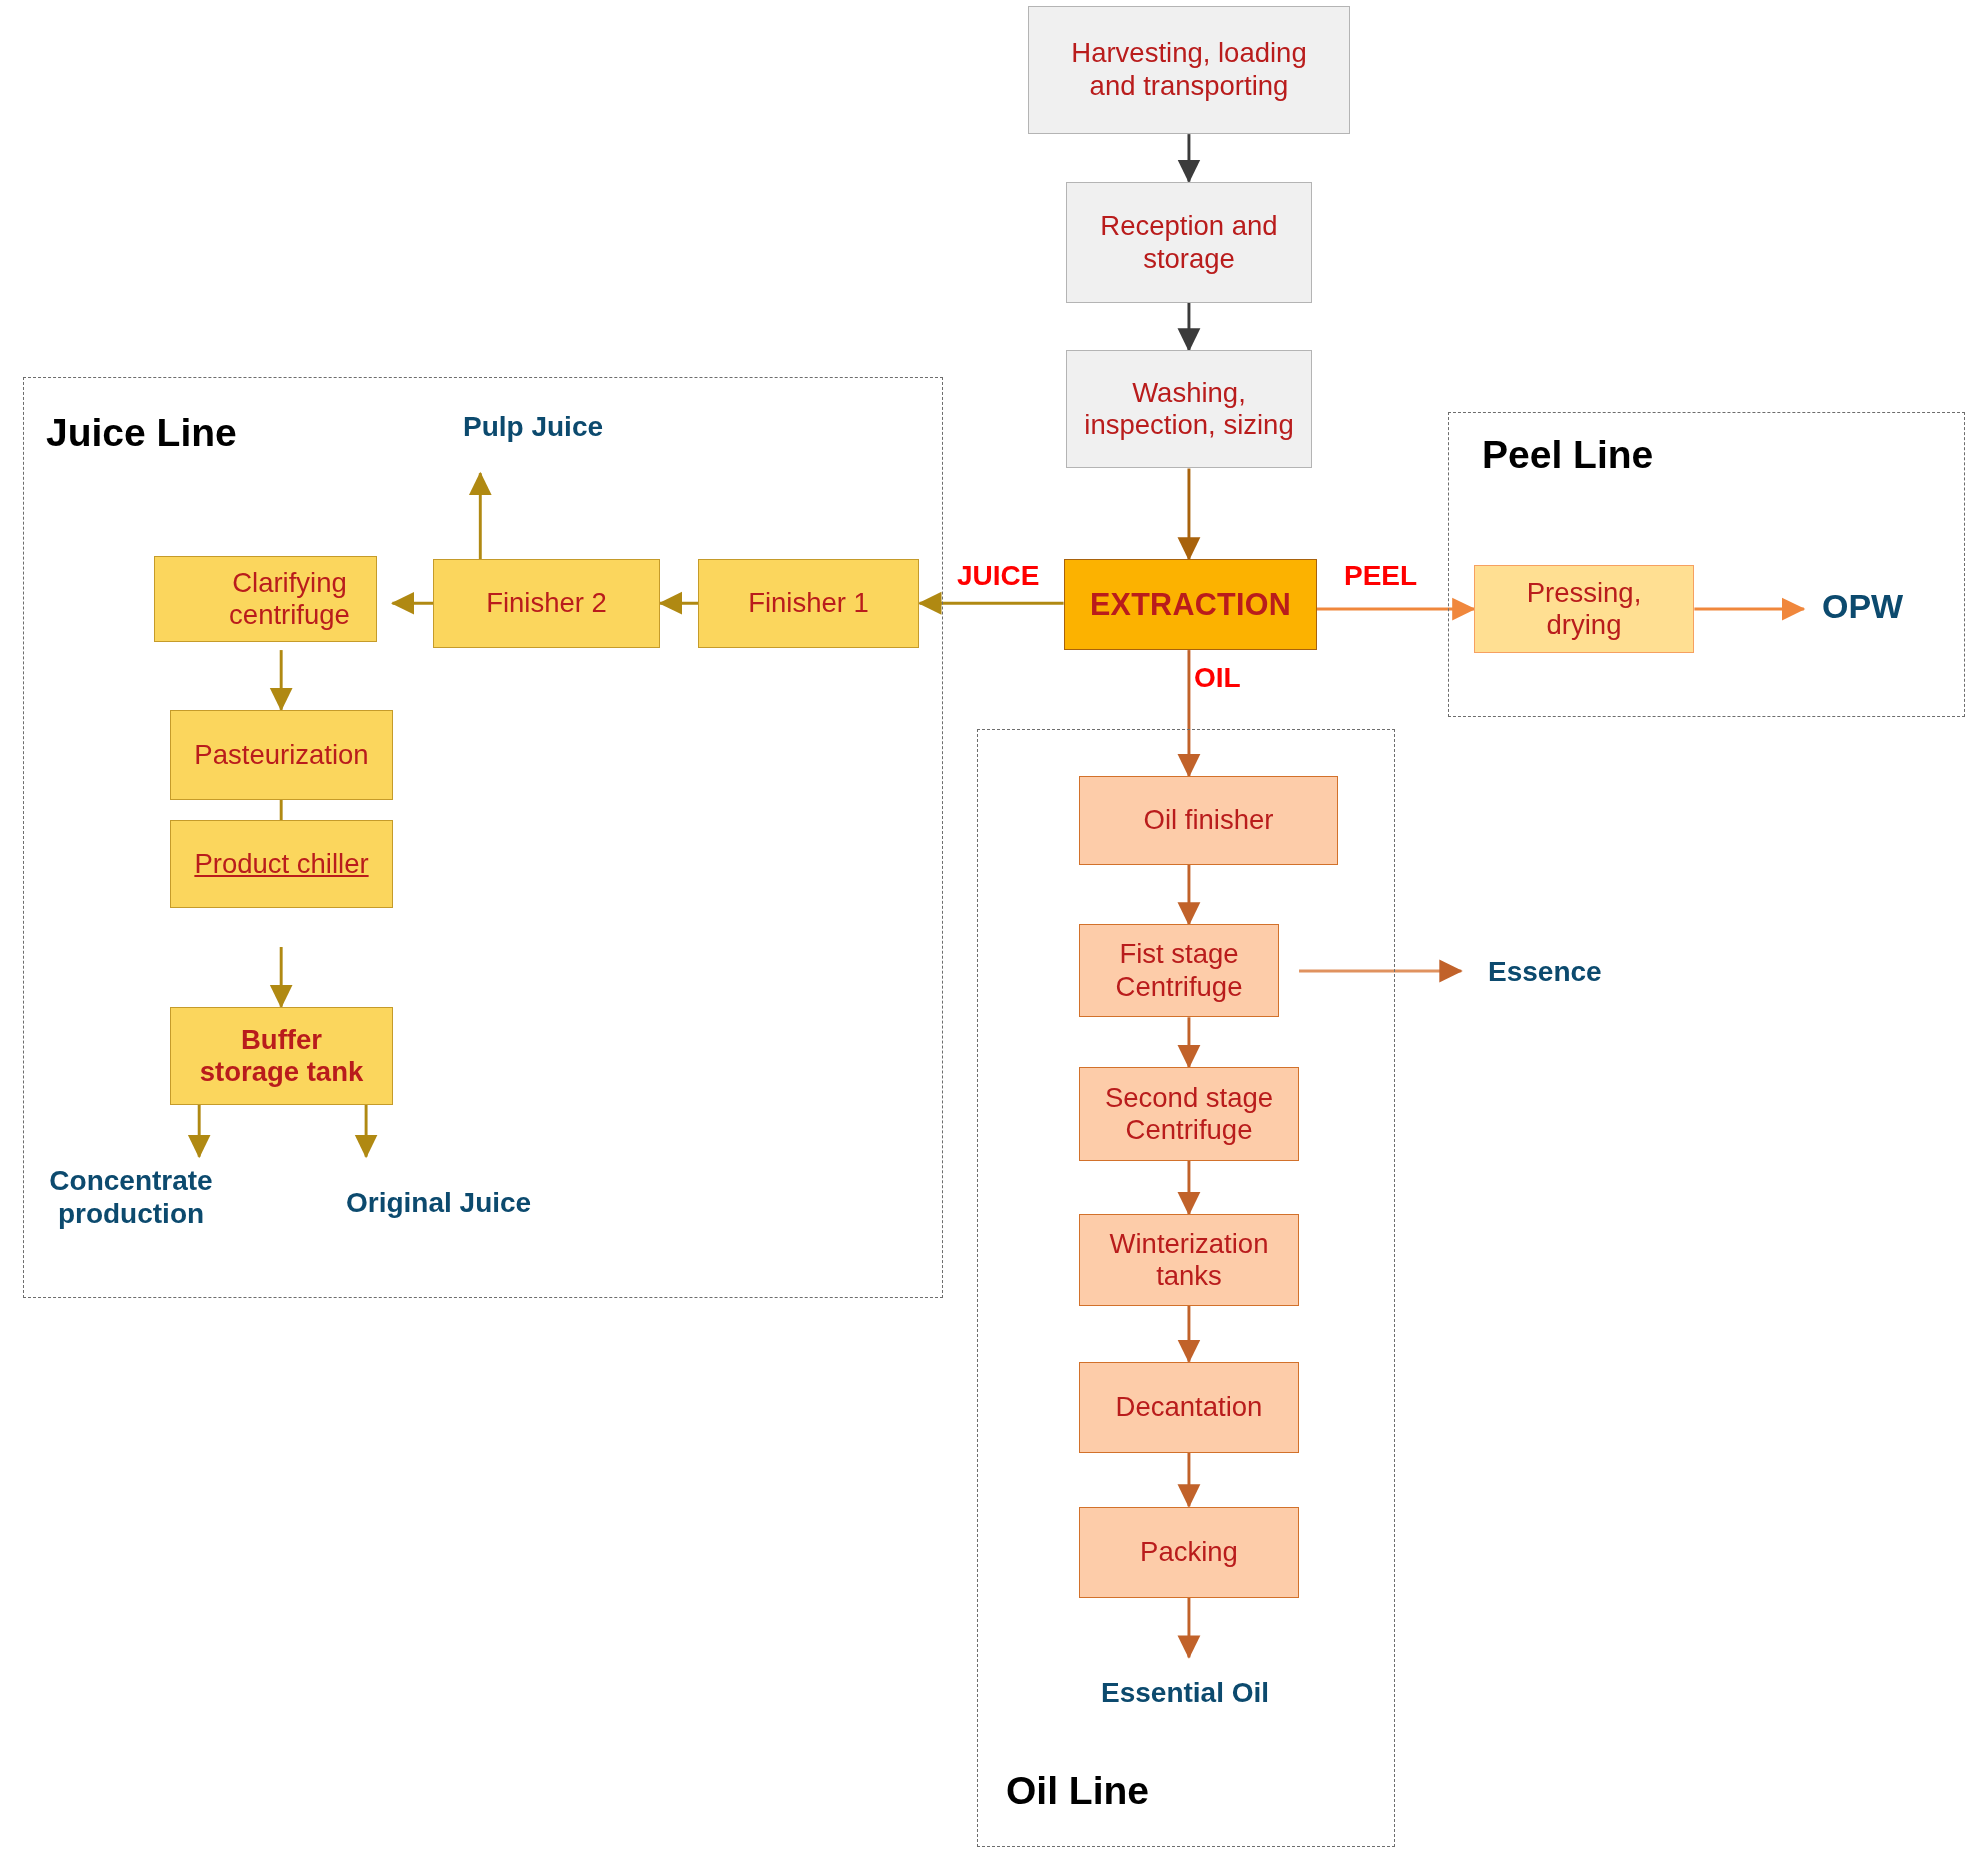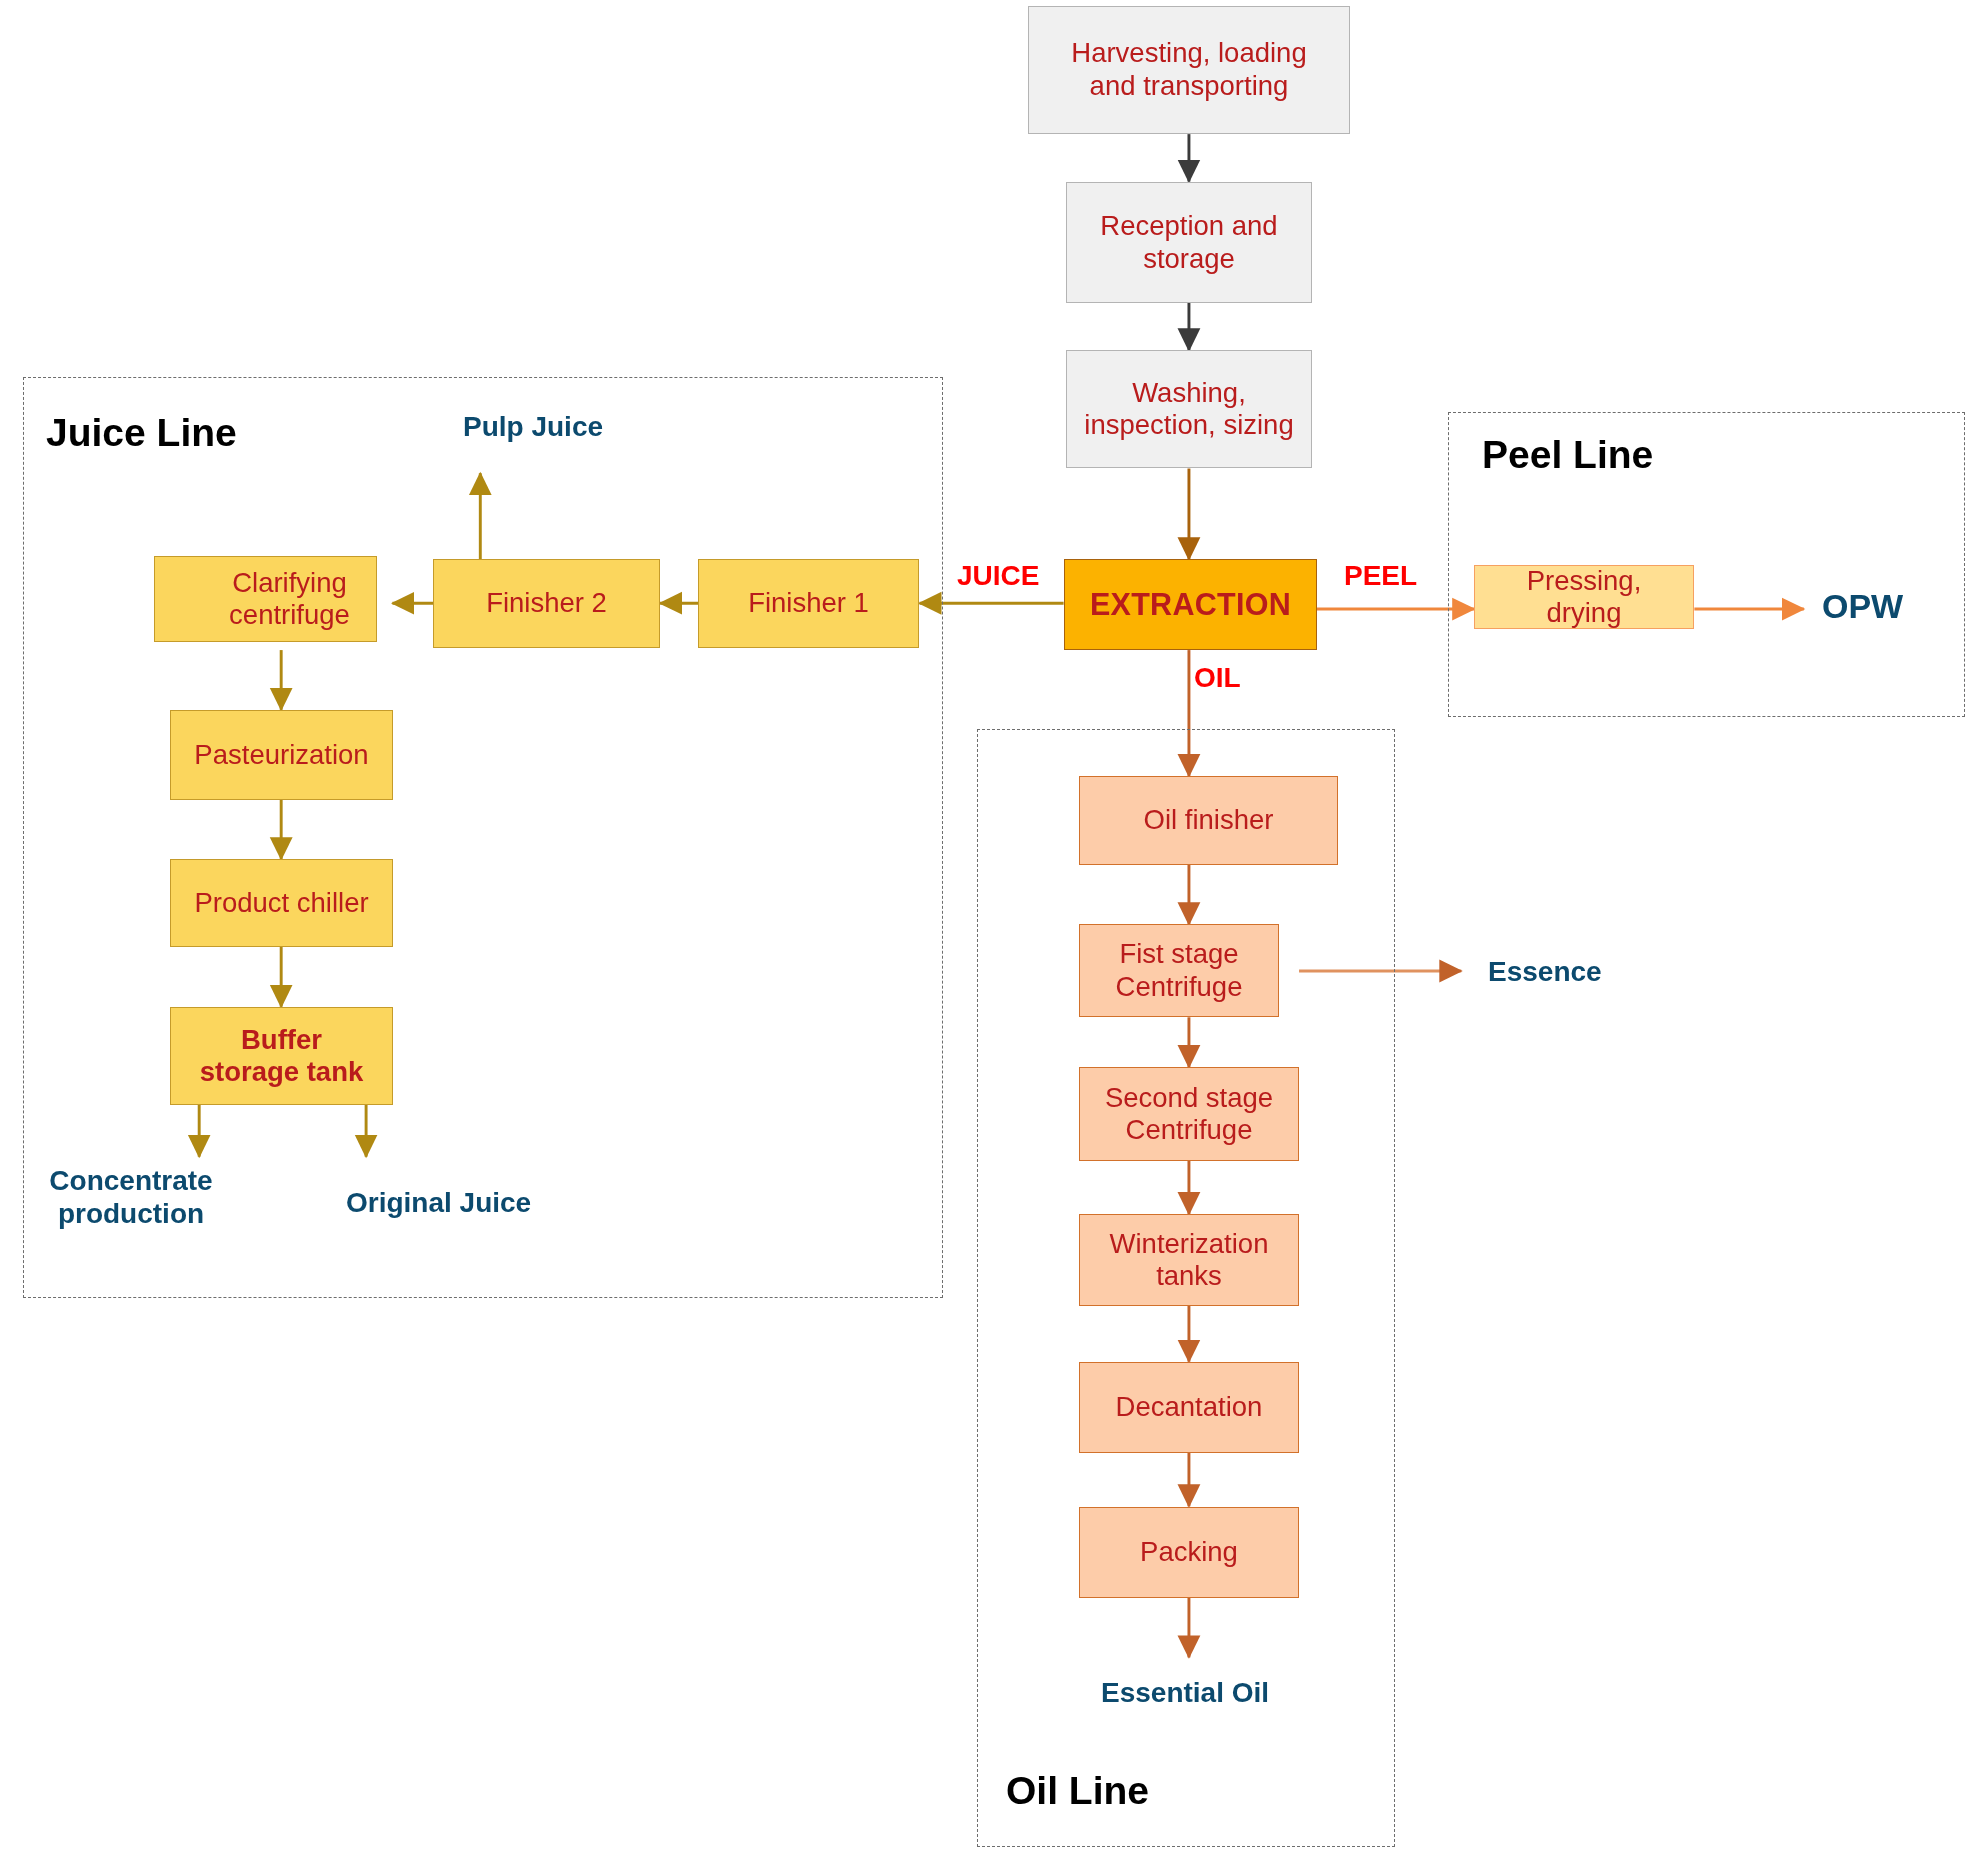--- a/index.html
+++ b/index.html
@@ -247,35 +247,35 @@
 
   <div class="node node-juice" style="left:154px; top:556px; width:223px; height:86px;padding-left:48px;">
     <span style="white-space:pre-line;">Clarifying
 centrifuge</span>
   </div>
 
   <div class="node node-juice" style="left:170px; top:710px; width:223px; height:90px;">
     <span>Pasteurization</span>
   </div>
 
-  <div class="node node-juice" style="left:170px; top:859px; width:223px; height:88px;">
+  <div class="node node-juice" style="left:170px; top:820px; width:223px; height:88px;text-decoration:underline;">
     <span>Product chiller</span>
   </div>
 
   <div class="node node-juice node-juice-bold" style="left:170px; top:1007px; width:223px; height:98px;">
     <span style="white-space:pre-line;">Buffer
 storage tank</span>
   </div>
 
   <div class="label label-black" style="left:463px; top:410px;">Pulp Juice</div>
   <div class="label label-black" style="left:40px; top:1164px; text-align:center; width:182px;">Concentrate
 production</div>
   <div class="label label-black" style="left:346px; top:1186px;">Original Juice</div>
 
-  <div class="node node-peel" style="left:1474px; top:565px; width:220px; height:64px;">
+  <div class="node node-peel" style="left:1474px; top:565px; width:220px; height:88px;">
     <span style="white-space:pre-line;">Pressing,
 drying</span>
   </div>
 
   <div class="label label-big" style="left:1822px; top:586px;">OPW</div>
 
   <div class="node node-oil" style="left:1079px; top:776px; width:259px; height:89px;">
     <span>Oil finisher</span>
   </div>
 

